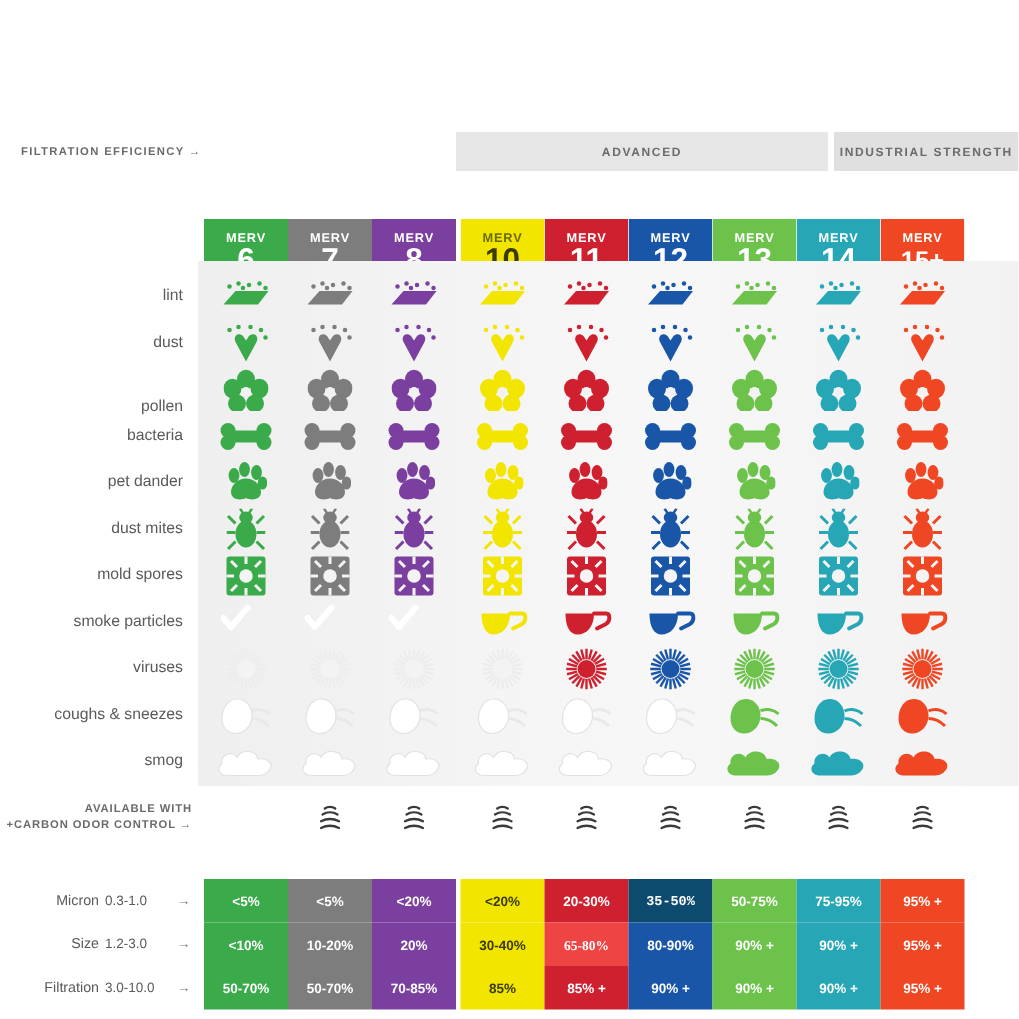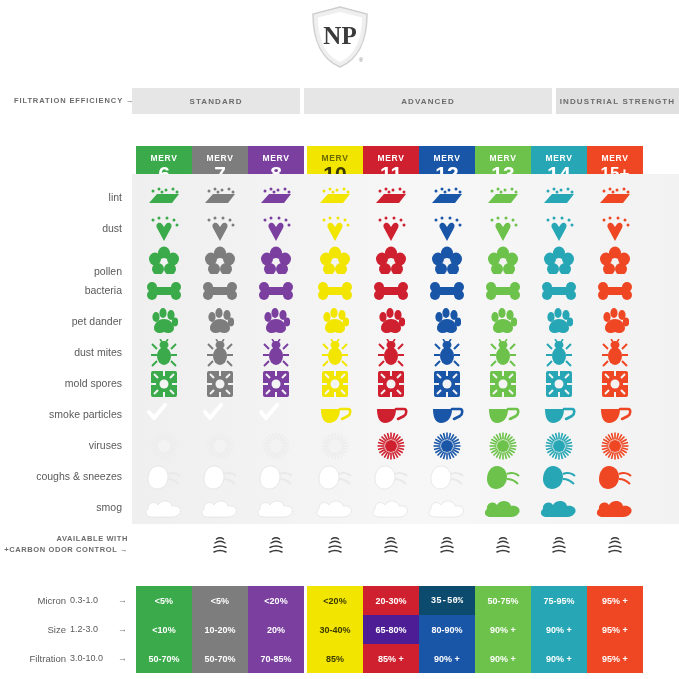--- a/index.html
+++ b/index.html
@@ -51,35 +51,24 @@
   .btm-range{position:absolute;width:54px;text-align:right;font-size:9px;color:#5a5a5a;}
   .btm-arrow{position:absolute;font-size:9px;color:#777;}
   .btm-cell{position:absolute;width:56px;height:29px;display:flex;align-items:center;justify-content:center;
             color:#fff;font-size:9px;font-weight:bold;}
 </style>
 </head>
 <body>
 
 <div class="page">
 
-  <div class="logo-wrap">
-    <div class="shield">
-      <svg width="58" height="62" viewBox="0 0 58 62">
-        <path d="M29 1 L56 8 C56 36 46 54 29 61 C12 54 2 36 2 8 Z" fill="#efefef" stroke="#cfcfcf" stroke-width="1.5"></path>
-        <path d="M29 6 L51 11.5 C51 35 42.5 50 29 56 C15.5 50 7 35 7 11.5 Z" fill="#ffffff"></path>
-        <text x="29" y="38" text-anchor="middle" font-family="Liberation Serif, serif" font-size="25" font-weight="bold" fill="#3a3a3a">NP</text>
-        <text x="50" y="56" text-anchor="middle" font-size="6" fill="#8a8a8a">®</text>
-      </svg>
-    </div>
-  </div>
 
   <div class="filt-eff">FILTRATION EFFICIENCY →</div>
 
   <div class="header-band">
-    <div class="hdr" style="left:132px;width:168px;">STANDARD</div>
     <div class="hdr" style="left:304px;width:248px;">ADVANCED</div>
     <div class="hdr ind" style="left:556px;width:123px;">INDUSTRIAL STRENGTH</div>
   </div>
 
   <div class="banners">
       <div class="ban" style="left: 136px; background: rgb(58, 170, 74);">
         <span class="m">MERV</span>
         <span class="n">6</span>
       </div>
       <div class="ban" style="left: 192px; background: rgb(125, 125, 125);">
@@ -1340,21 +1329,21 @@
       <div class="btm-cell" style="left: 475px; top: 586px; background: rgb(108, 194, 74);">50-75%</div>
       <div class="btm-cell" style="left: 531px; top: 586px; background: rgb(39, 167, 181);">75-95%</div>
       <div class="btm-cell" style="left: 587px; top: 586px; background: rgb(239, 71, 35);">95% +</div>
       <div class="btm-label" style="left: 0px; width: 66px; top: 624px;">Size</div>
       <div class="btm-range" style="left: 70px; width: 46px; top: 624px; text-align: left;">1.2-3.0</div>
       <div class="btm-arrow" style="left: 118px; top: 624px;">→</div>
       <div class="btm-cell" style="left: 136px; top: 615px; background: rgb(58, 170, 74);">&lt;10%</div>
       <div class="btm-cell" style="left: 192px; top: 615px; background: rgb(125, 125, 125);">10-20%</div>
       <div class="btm-cell" style="left: 248px; top: 615px; background: rgb(123, 63, 160);">20%</div>
       <div class="btm-cell" style="left: 307px; top: 615px; background: rgb(242, 229, 0); color: rgb(58, 58, 0);">30-40%</div>
-      <div class="btm-cell" style="left: 363px; top: 615px; background: #4c1d95;">65-80%</div>
+      <div class="btm-cell" style="left: 363px; top: 615px; background: #ef4444; font-family: Liberation Serif, serif;">65-80%</div>
       <div class="btm-cell" style="left: 419px; top: 615px; background: rgb(26, 86, 168);">80-90%</div>
       <div class="btm-cell" style="left: 475px; top: 615px; background: rgb(108, 194, 74);">90% +</div>
       <div class="btm-cell" style="left: 531px; top: 615px; background: rgb(39, 167, 181);">90% +</div>
       <div class="btm-cell" style="left: 587px; top: 615px; background: rgb(239, 71, 35);">95% +</div>
       <div class="btm-label" style="left: 0px; width: 66px; top: 653px;">Filtration</div>
       <div class="btm-range" style="left: 70px; width: 46px; top: 653px; text-align: left;">3.0-10.0</div>
       <div class="btm-arrow" style="left: 118px; top: 653px;">→</div>
       <div class="btm-cell" style="left: 136px; top: 644px; background: rgb(58, 170, 74);">50-70%</div>
       <div class="btm-cell" style="left: 192px; top: 644px; background: rgb(125, 125, 125);">50-70%</div>
       <div class="btm-cell" style="left: 248px; top: 644px; background: rgb(123, 63, 160);">70-85%</div>

